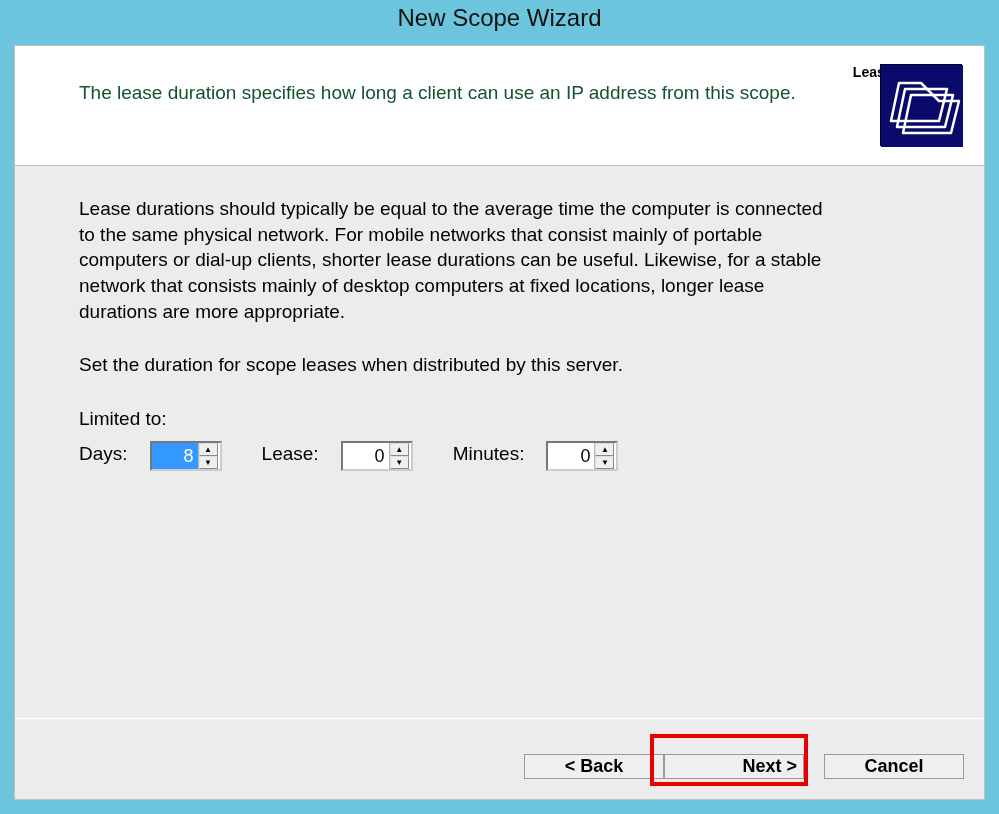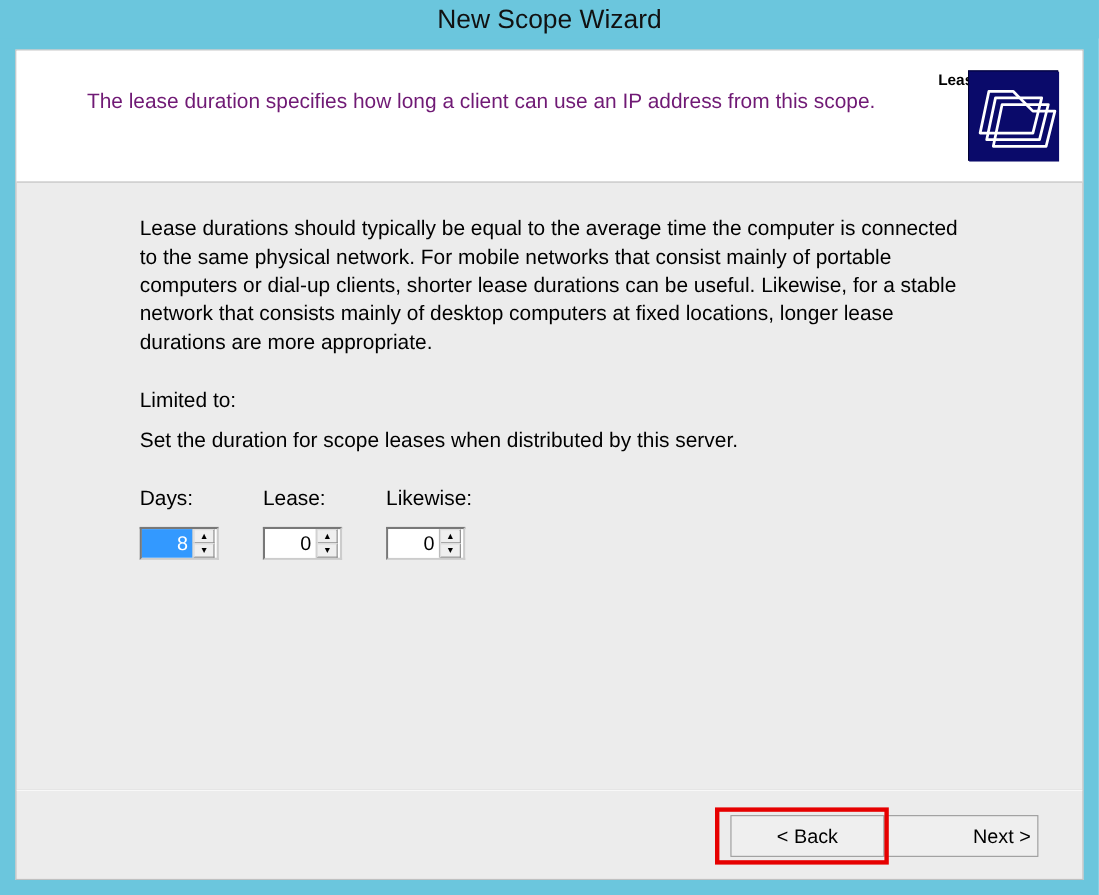--- a/index.html
+++ b/index.html
@@ -43,52 +43,51 @@
   .header-title {
     font-weight: bold;
     font-size: 14px;
     margin: 0 0 2px 0;
     color: #000;
     text-align: right;
   }
   .header-subtitle {
     font-size: 19px;
     margin-left: 34px;
-    color: #701a75;
+    color: #14532d;
     max-width: 740px;
   }
   .wizard-icon {
     position: absolute;
     right: 22px;
     top: 18px;
     width: 82px;
     height: 82px;
     background: #0a0a6a;
     border: 1px solid #000033;
   }
   .body-panel {
-    padding: 30px 80px 20px 112px;
+    padding: 30px 80px 20px 64px;
     font-size: 19px;
     color: #000;
     line-height: 1.35;
   }
   .paragraph {
     margin-bottom: 28px;
     max-width: 760px;
   }
   .paragraph.tight { margin-bottom: 10px; }
   .limited-lbl { margin-bottom: 26px; }
   .spinner-row {
     display: flex;
     gap: 40px;
   }
   .spinner-group {
     display: flex;
-    flex-direction: column;
-    gap: 12px;
+    gap: 22px;
   }
   .spinner-label {
     font-size: 19px;
   }
   .spinner {
     display: flex;
     width: 72px;
     height: 30px;
     border: 2px inset #ccc;
     background: #fff;
@@ -136,27 +135,28 @@
   .footer-buttons {
     position: absolute;
     right: 20px;
     bottom: 20px;
     display: flex;
     gap: 0;
     align-items: center;
   }
   .btn {
     min-width: 140px;
-    height: 38px;
+    height: 25px;
     font-size: 18px;
     font-family: inherit;
     background: #efefef;
     border: 1px solid #9a9a9a;
     cursor: pointer;
     margin-left: 0;
+    font-weight: bold;
   }
   .btn + .btn { margin-left: 0; text-align: right; }
   .btn-gap { width: 20px; }
   .highlight-box {
     position: absolute;
     border: 4px solid #e60000;
     right: 176px;
     bottom: 13px;
     width: 158px;
     height: 52px;
@@ -183,22 +183,22 @@
             <path d="M18 18 L40 18 L46 24 L66 24 L58 56 L10 56 Z"></path>
             <path d="M24 24 L46 24 L52 30 L72 30 L64 62 L16 62 Z"></path>
             <path d="M30 30 L52 30 L58 36 L78 36 L70 68 L22 68 Z"></path>
           </g>
         </svg>
       </div>
     </div>
 
     <div class="body-panel">
       <div class="paragraph">Lease durations should typically be equal to the average time the computer is connected to the same physical network. For mobile networks that consist mainly of portable computers or dial-up clients, shorter lease durations can be useful. Likewise, for a stable network that consists mainly of desktop computers at fixed locations, longer lease durations are more appropriate.</div>
+      <div class="paragraph">Set the duration for scope leases when distributed by this server.</div>
       <div class="paragraph tight limited-lbl">Limited to:</div>
-      <div class="paragraph">Set the duration for scope leases when distributed by this server.</div>
 
       <div class="spinner-row">
 
         <div class="spinner-group">
           <div class="spinner-label">Days:</div>
           <div class="spinner">
             <input type="text" class="selected" value="8" style="">
             <div class="spinner-buttons">
               <div class="spin-btn">▲</div>
               <div class="spin-btn">▼</div>
@@ -211,37 +211,38 @@
           <div class="spinner">
             <input type="text" value="0" style="">
             <div class="spinner-buttons">
               <div class="spin-btn">▲</div>
               <div class="spin-btn">▼</div>
             </div>
           </div>
         </div>
 
         <div class="spinner-group">
-          <div class="spinner-label">Likewise:</div>
+          <div class="spinner-label">Minutes:</div>
           <div class="spinner">
             <input type="text" value="0" style="">
             <div class="spinner-buttons">
               <div class="spin-btn">▲</div>
               <div class="spin-btn">▼</div>
             </div>
           </div>
         </div>
 
       </div>
     </div>
 
     <div class="footer-sep"></div>
 
     <div class="footer-buttons">
       <button class="btn">&lt; Back</button>
       <button class="btn">Next &gt;</button>
       <div class="btn-gap"></div>
+      <button class="btn">Cancel</button>
     </div>
 
     <div class="highlight-box"></div>
 
   </div>
 </div>
 
 </body></html>

